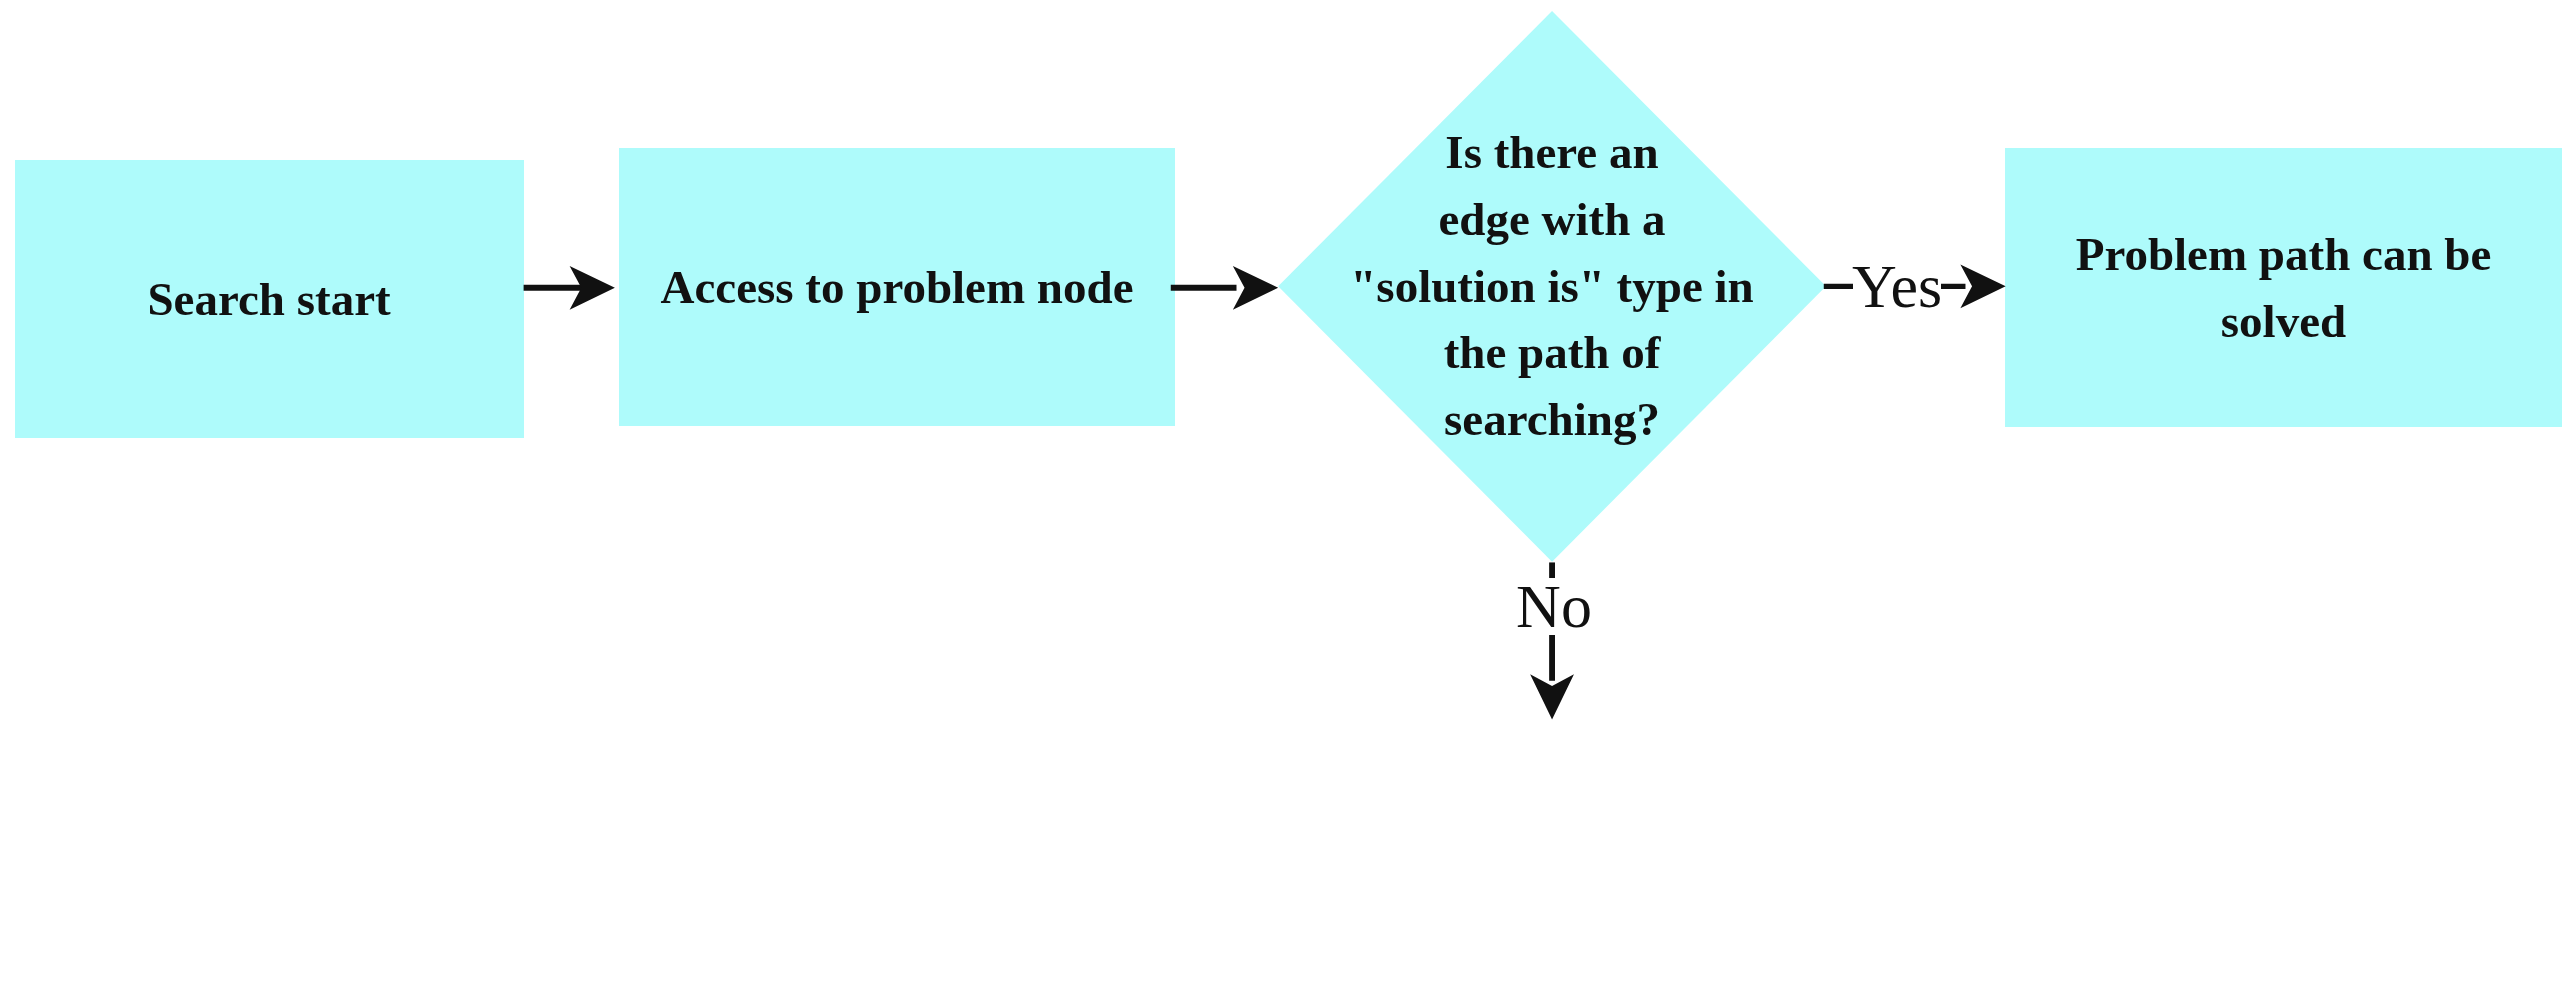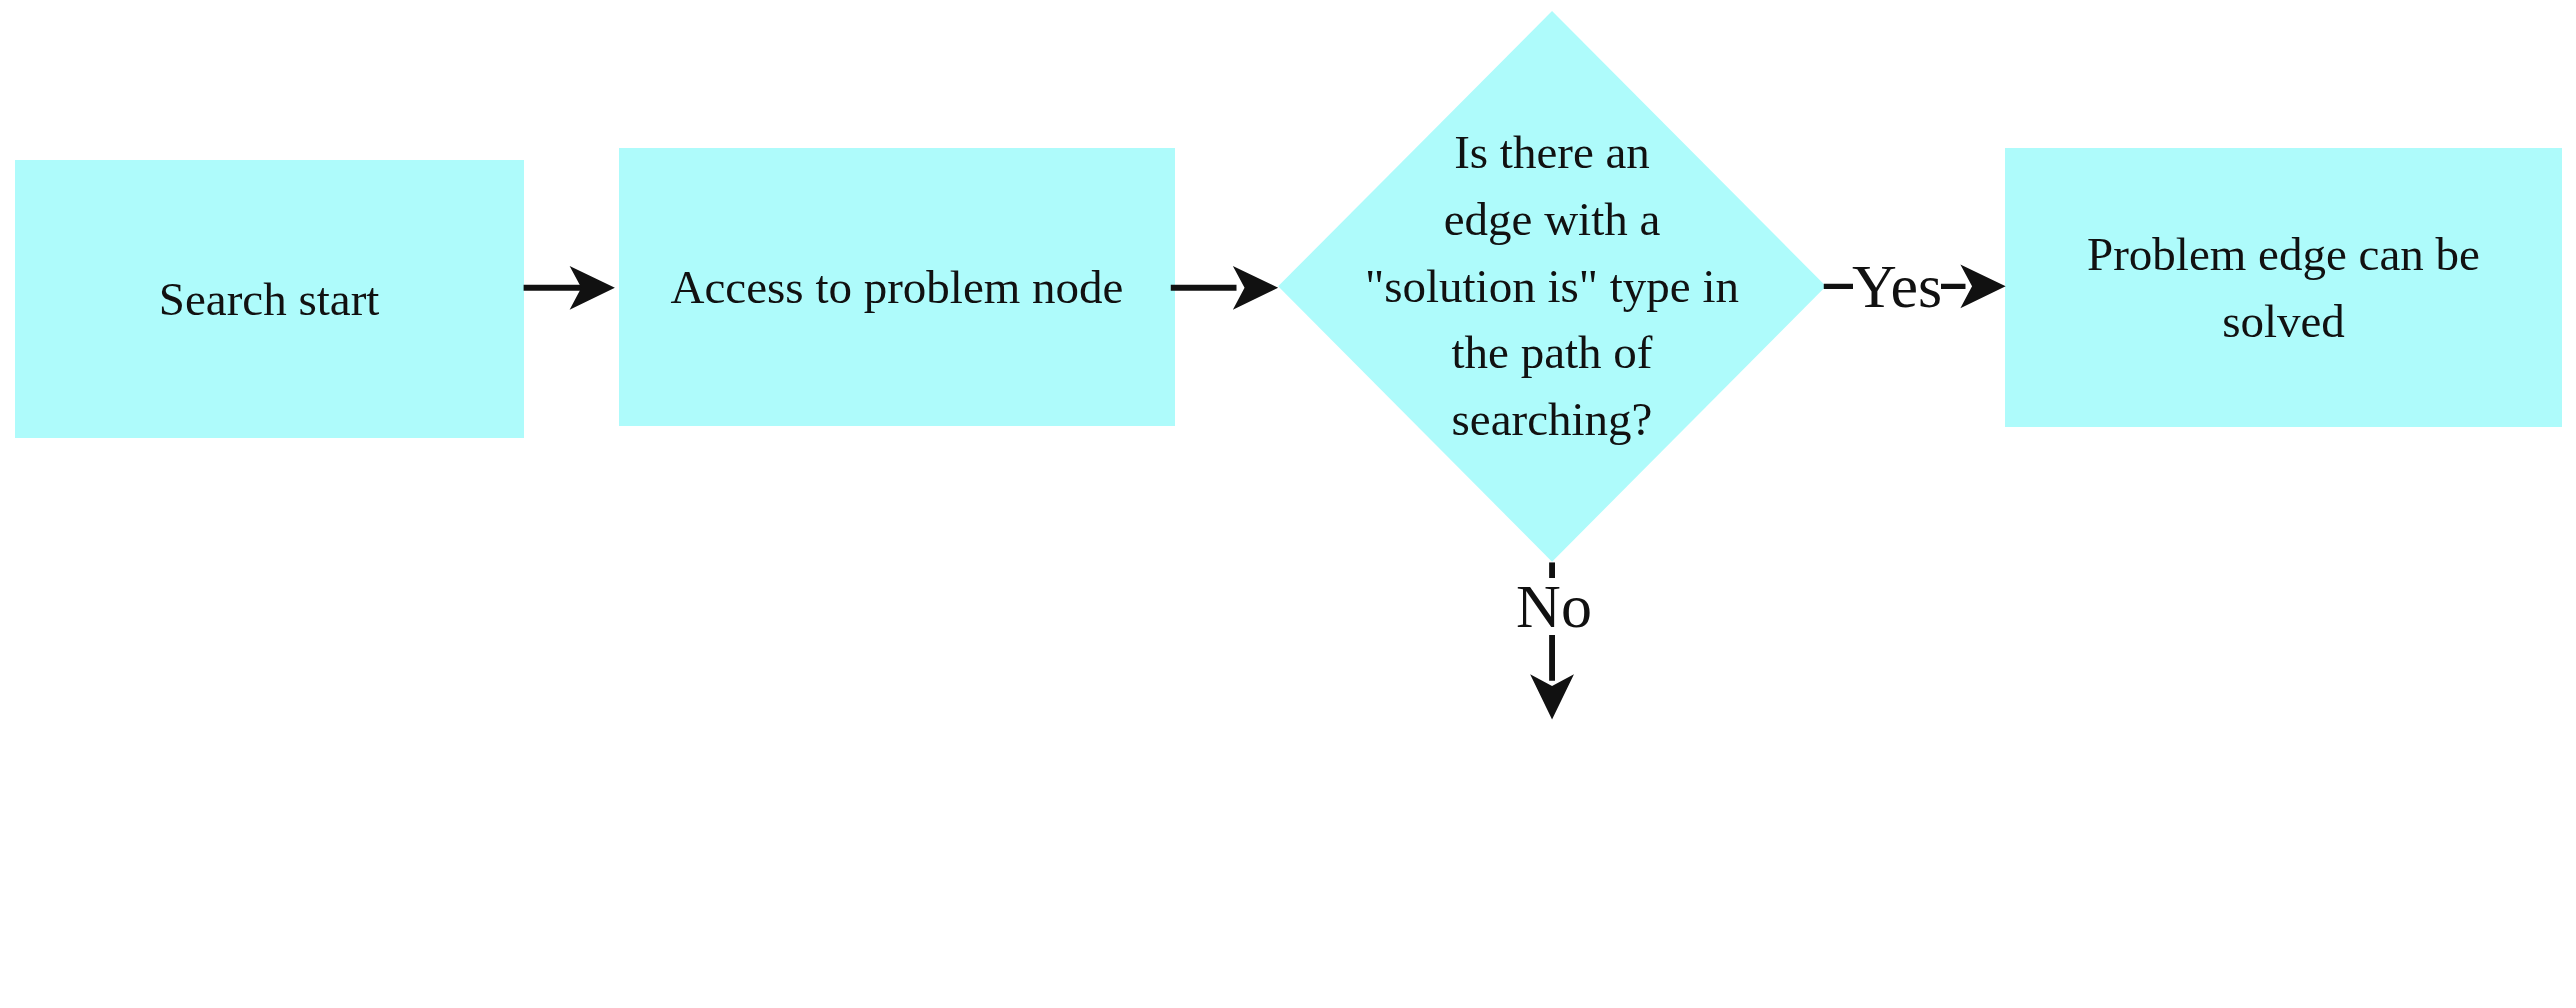--- a/index.html
+++ b/index.html
@@ -26,20 +26,21 @@
     background: var(--node_fill);
     display: flex; align-items: center; justify-content: center;
     text-align: center;
     z-index: 1;
   }
   .node-label {
     white-space: pre-line;
     font-size: 47px;
     line-height: 1.42;
     color: var(--text_color);
+    font-weight: bold;
   }
   .decision-label-box {
     position: absolute;
     left: 1318px; top: 102px; width: 468px; height: 368px;
     display: flex; align-items: center; justify-content: center;
     text-align: center;
     z-index: 3;
     background: transparent;
   }
   .connectors {
@@ -69,21 +70,21 @@
 
   <div class="node" style="left:14.6px; top:160px; width:509px; height:278px;">
     <div class="node-label">Search start</div>
   </div>
 
   <div class="node" style="left:619px; top:148px; width:556px; height:278px;">
     <div class="node-label">Access to problem node</div>
   </div>
 
   <div class="node" style="left:2005px; top:148px; width:557px; height:279px;">
-    <div class="node-label">Problem edge can be
+    <div class="node-label">Problem path can be
 solved</div>
   </div>
 
 
   <svg class="connectors" viewBox="0 0 3525 1380" xmlns="http://www.w3.org/2000/svg">
 
     <polygon class="shape" points="2124,15 2499,392 2124,769 1749,392"></polygon>
 
     <g>
       <line class="shaft" x1="716" y1="394" x2="800" y2="394" stroke-width="8"></line>

